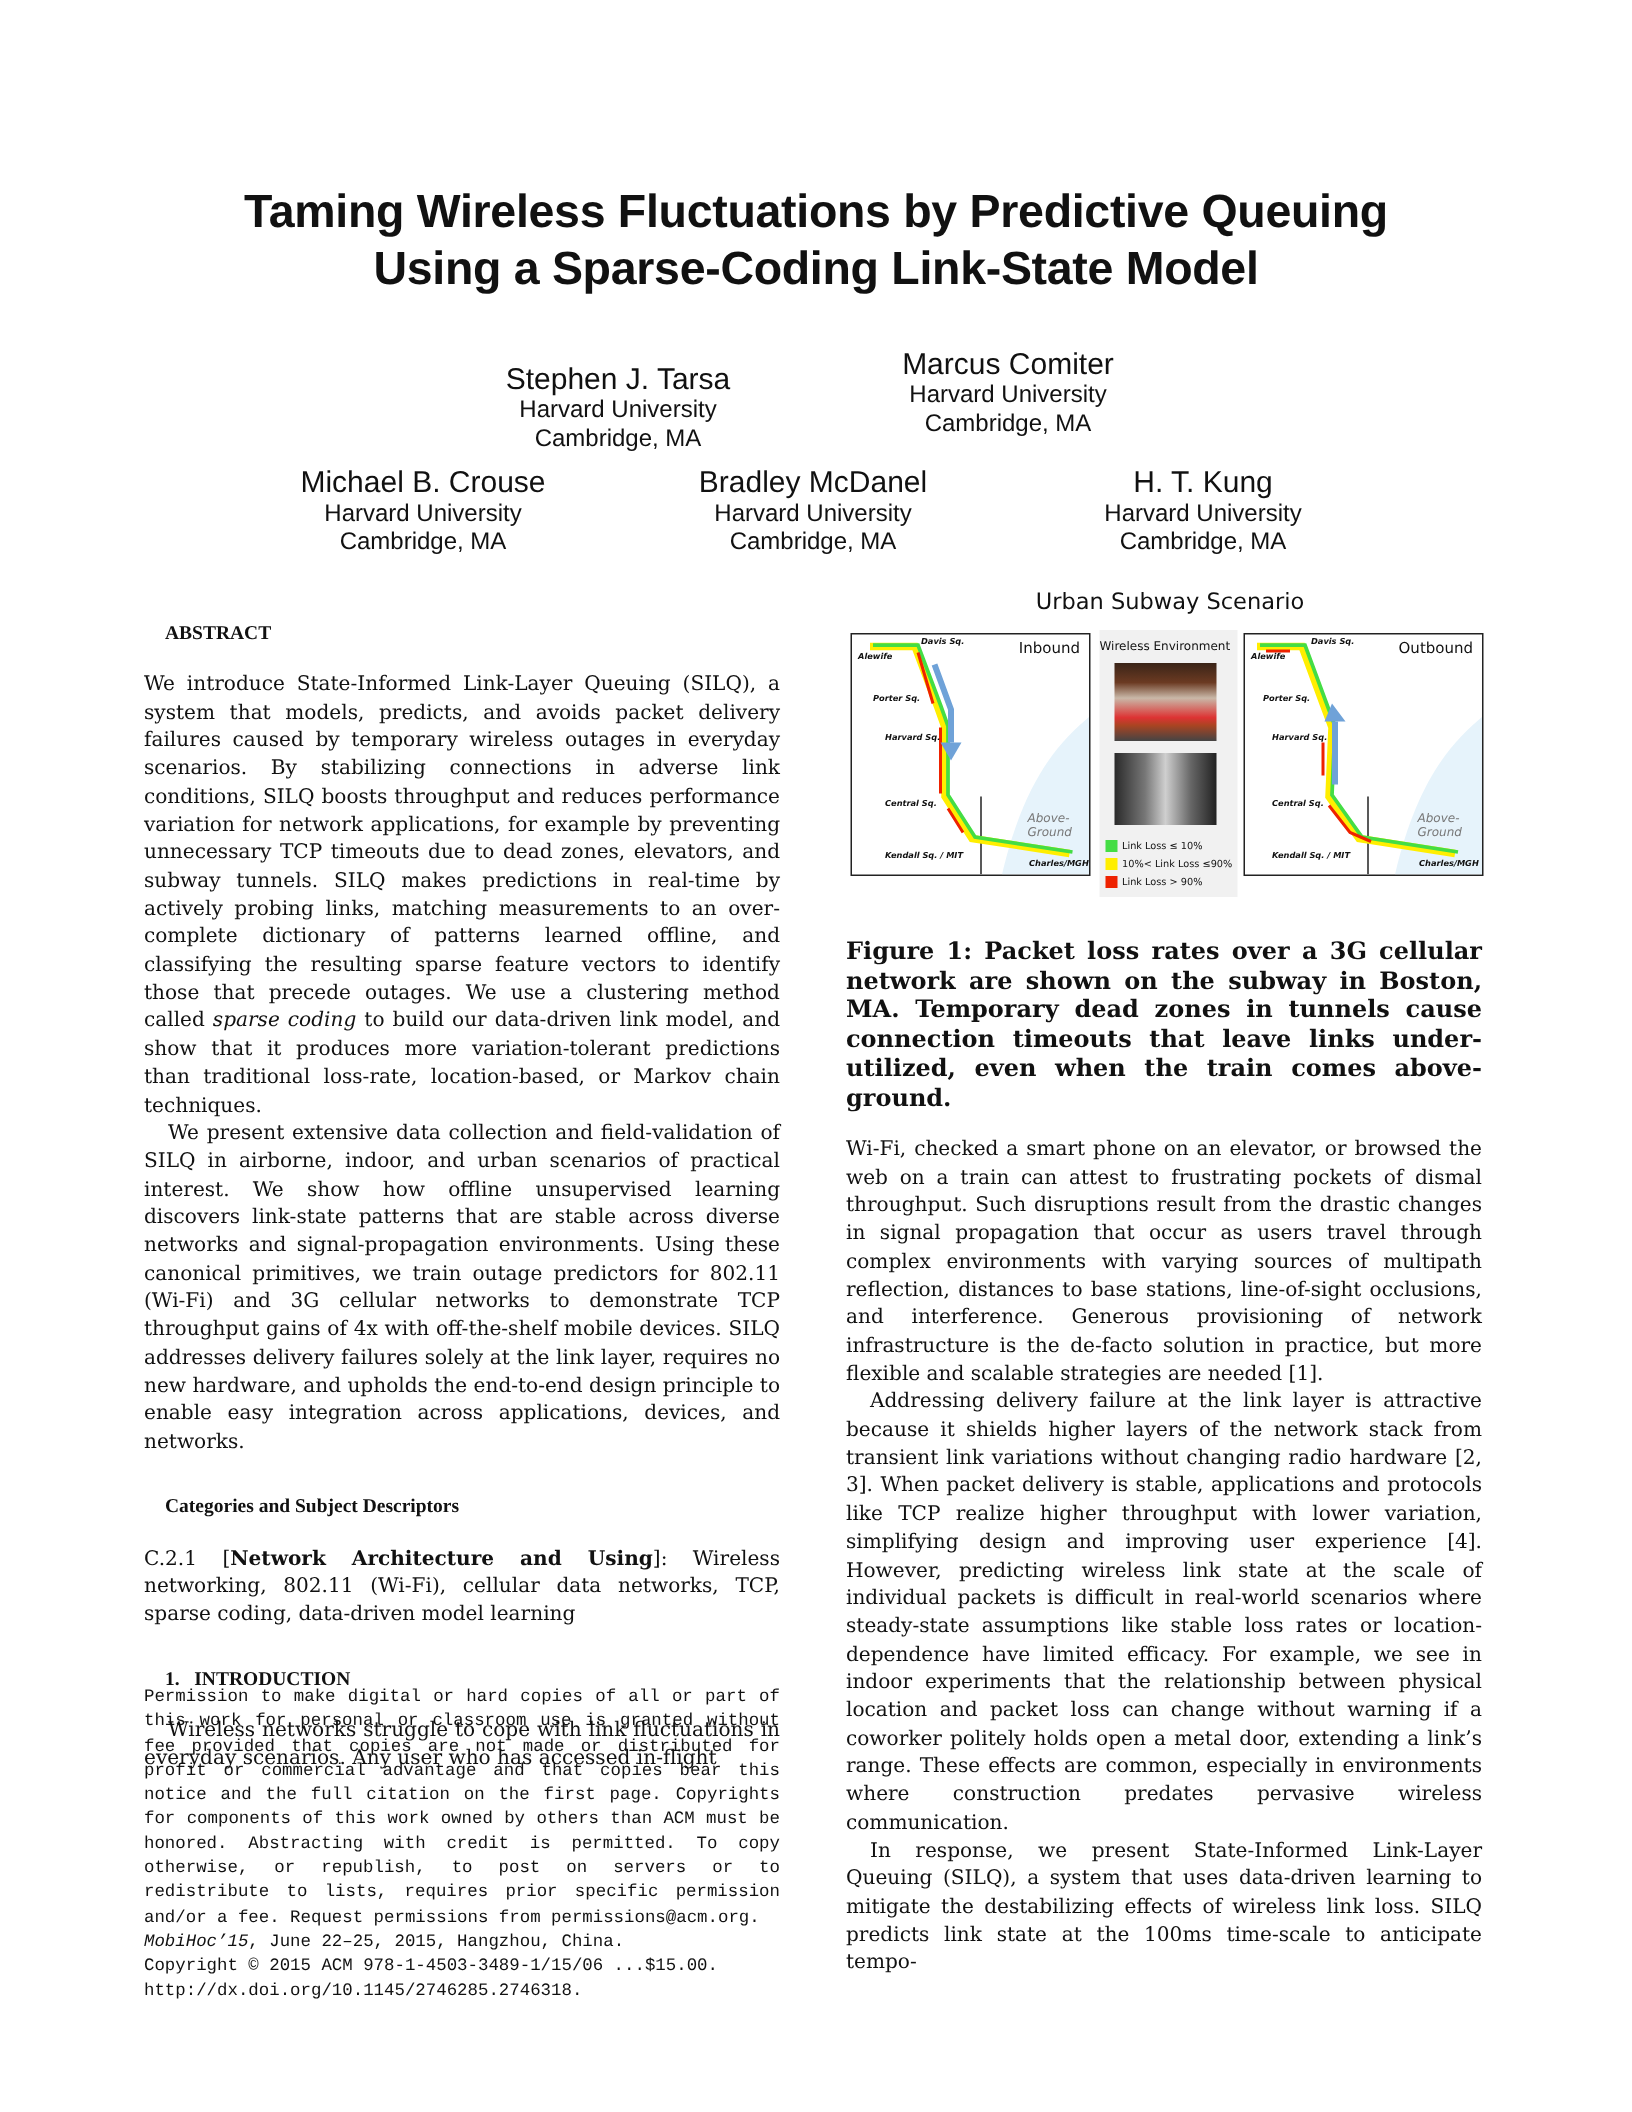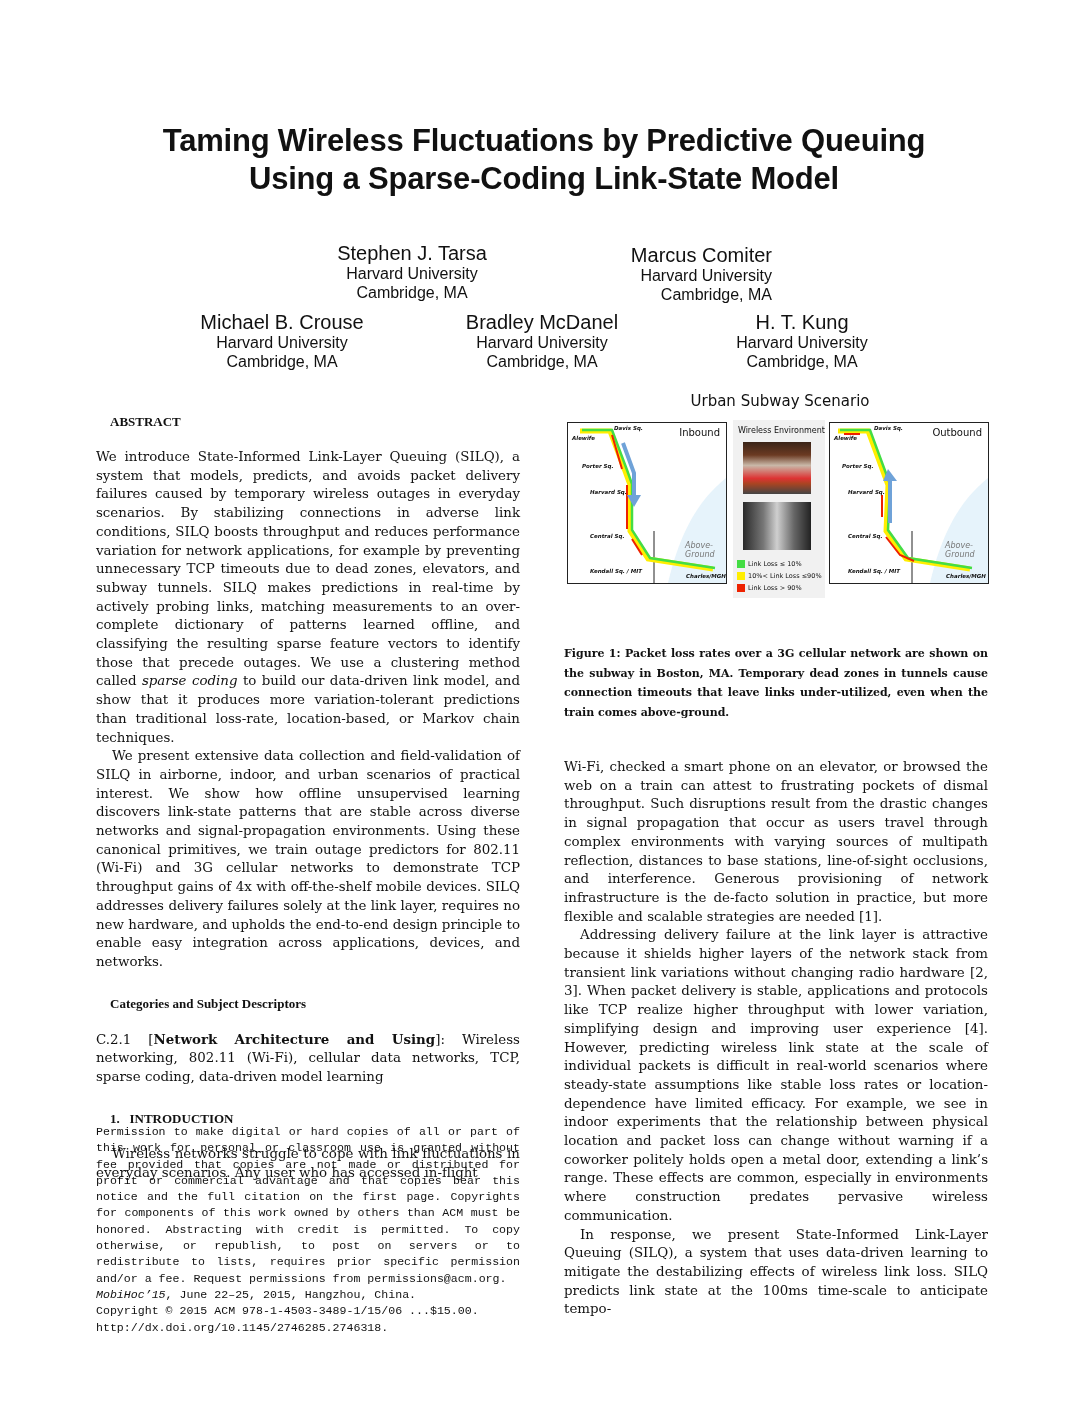--- a/index.html
+++ b/index.html
@@ -7,27 +7,27 @@
   .title { position:absolute; left:0; width:1088px; top:122px; text-align:center;
     font-family:"Liberation Sans", sans-serif; font-weight:bold; font-size:31px; line-height:38px; letter-spacing:-0.2px; }
   .author { position:absolute; text-align:center; font-family:"Liberation Sans", sans-serif; }
   .author .n { font-size:20px; line-height:22px; }
   .author .a { font-size:16px; line-height:19px; }
   .col { position:absolute; font-family:"DejaVu Serif", serif; font-size:13.4px; line-height:18.7px; text-align:justify; }
   .col p { margin:0; }
   .col p.ind { text-indent:16px; }
   .sec { font-family:"Liberation Serif", serif; font-weight:bold; font-size:13px; line-height:24px; margin:14px; }
   .small { font-family:Liberation Mono, monospace; font-size:11.6px; line-height:16.3px; text-align:justify; }
-  .caption { font-family:"DejaVu Serif", serif; font-weight:bold; font-size:11px; line-height:19.5px; text-align:justify;margin-top:20px; }
+  .caption { font-family:"DejaVu Serif", serif; font-weight:bold; font-size:16px; line-height:19.5px; text-align:justify; }
   .fig { position:absolute; left:563px; top:392px; width:434px; height:208px; }
   .figtitle { position:absolute; left:0; width:434px; top:0; text-align:center; font-family:"DejaVu Sans", sans-serif; font-size:15px; }
   .panel { position:absolute; border:1px solid #222; background:#fff; overflow:hidden; }
   .panel svg { position:absolute; left:0; top:0; }
   .envbox { position:absolute; left:170px; top:28px; width:92px; height:178px; background:#f1f1f1; }
-  .envlabel { font-family:"DejaVu Sans", sans-serif; font-size:8px; text-align:right; margin-top:6px; }
+  .envlabel { font-family:"DejaVu Sans", sans-serif; font-size:8px; text-align:left; margin-top:6px; }
   .photo1 { position:absolute; left:10px; top:22px; width:68px; height:52px; background:linear-gradient(180deg,#3a2418 0%,#6b3a22 25%,#c9b8a8 45%,#d33 70%,#a42 80%,#444 100%); }
   .photo2 { position:absolute; left:10px; top:82px; width:68px; height:48px; background:linear-gradient(90deg,#2a2a2a 0%,#777 30%,#cfcfcf 50%,#666 75%,#222 100%); }
   .leg { position:absolute; left:4px; font-family:"DejaVu Sans", sans-serif; font-size:6.5px; display:flex; align-items:center; gap:3px; }
   .leg .sw { width:8px; height:8px; display:inline-block; }
   .plabel { position:absolute; font-family:"DejaVu Sans", sans-serif; font-size:10px; }
   .st { position:absolute; font-family:"DejaVu Sans", sans-serif; font-style:italic; font-weight:bold; font-size:5.5px; }
   .ag { position:absolute; font-family:"DejaVu Sans", sans-serif; font-style:italic; font-size:8px; color:#777;padding-left:29px; }
 </style>
 </head>
 <body>
@@ -35,21 +35,21 @@
 <div class="title">
   <div>Taming Wireless Fluctuations by Predictive Queuing</div>
   <div>Using a Sparse-Coding Link-State Model</div>
 </div>
 
 <div class="author" style="left:312px;width:200px;top:242px;">
   <div class="n">Stephen J. Tarsa</div>
   <div class="a">Harvard University</div>
   <div class="a">Cambridge, MA</div>
 </div>
-<div class="author" style="left:572px;width:200px;top:244px;text-align:right;">
+<div class="author" style="left:572px;width:200px;top:232px;">
   <div class="n">Marcus Comiter</div>
   <div class="a">Harvard University</div>
   <div class="a">Cambridge, MA</div>
 </div>
 <div class="author" style="left:182px;width:200px;top:311px;">
   <div class="n">Michael B. Crouse</div>
   <div class="a">Harvard University</div>
   <div class="a">Cambridge, MA</div>
 </div>
 <div class="author" style="left:442px;width:200px;top:311px;">

